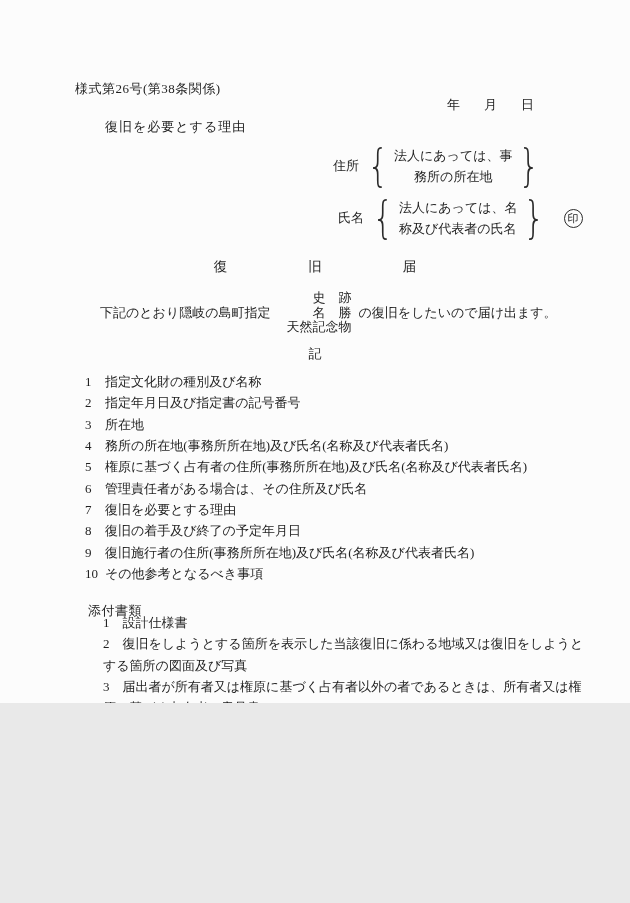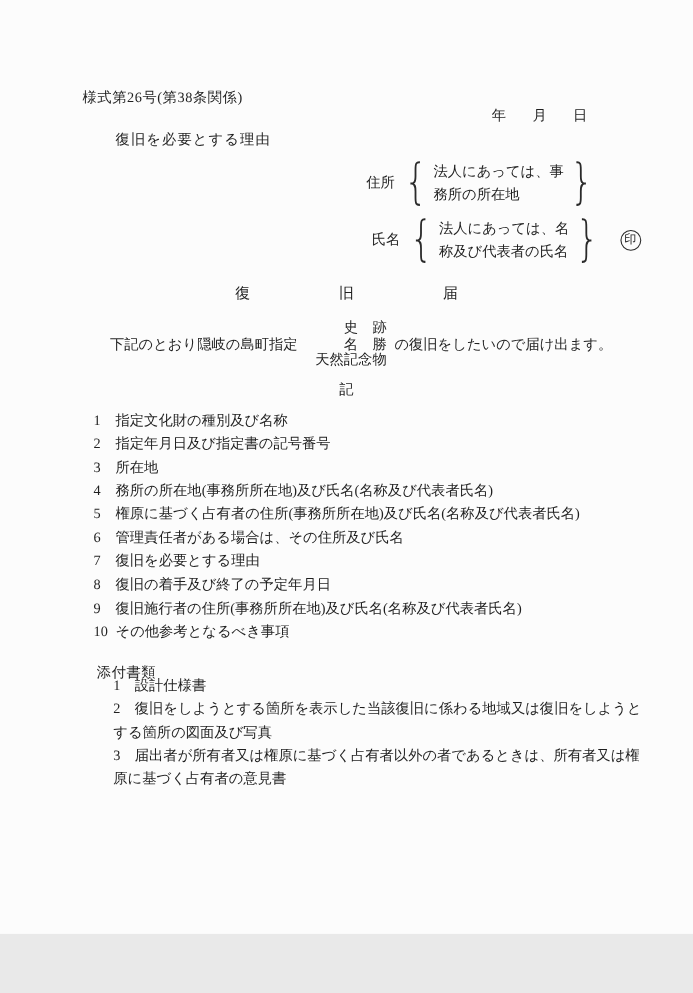--- a/index.html
+++ b/index.html
@@ -2,34 +2,34 @@
 <html><head>
 <meta charset="utf-8">
 <style>
   html,body { margin:0; padding:0; }
   body {
     background:#e9e9e9;
     font-family:"Liberation Serif","DejaVu Serif",serif;
   }
   .page {
     position:relative;
-    width:630px; height:849px;
+    width:630px; height:703px;
     margin:0 auto;
     background:#fcfcfc;
     color:#1f1f1f;
     font-size:13px;
     overflow:hidden;
   }
   .abs { position:absolute; }
   .form-number { left:75px; top:80px; letter-spacing:0.5px; }
   .date-line { left:447px; top:96px; display:flex; gap:24px; }
   .addressee { left:105px; top:118px; letter-spacing:1px; }
 
   .sender-block { display:flex; align-items:center; }
-  .sender-address { left:333px; top:144px; }
+  .sender-address { left:333px; top:144px;text-align:center; }
   .sender-name { left:338px; top:196px;justify-content:center; }
   .sender-label { margin-right:5px; }
   .brace {
     font-family:"DejaVu Sans",sans-serif;
     font-size:44px; font-weight:200; line-height:44px;
     transform:scaleX(0.75);
     color:#2a2a2a;
   }
   .brace-open { margin-right:2px; }
   .brace-close { margin-left:2px; }

